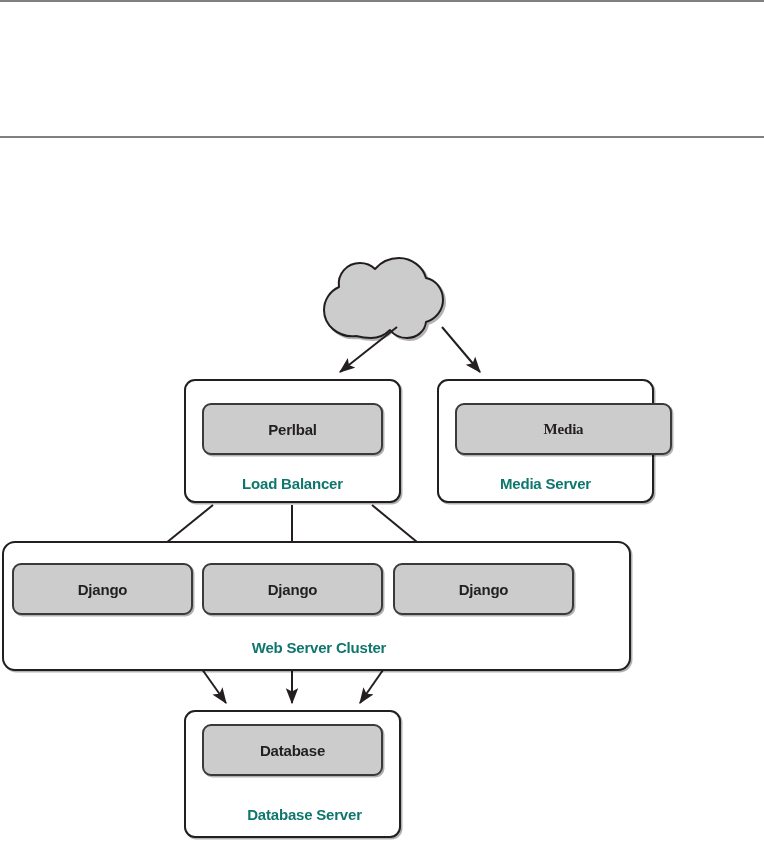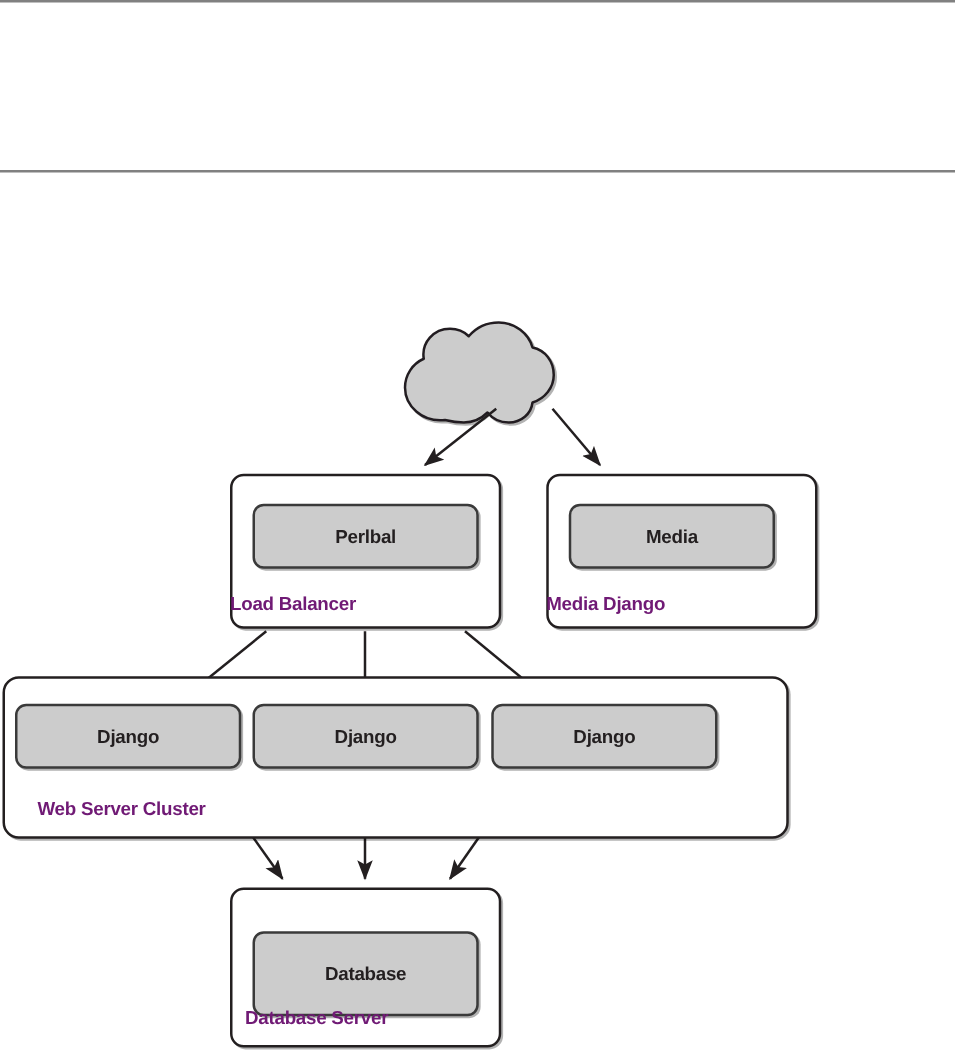--- a/index.html
+++ b/index.html
@@ -73,45 +73,46 @@
   .inner-label {
     font-size: 15px;
     font-weight: bold;
     color: #231f20;
     letter-spacing: -0.2px;
     font-stretch: condensed;
     white-space: nowrap;
   }
   .outer-label {
     position: absolute;
+    text-align: center;
     font-size: 15px;
     font-weight: bold;
-    color: #701a75;
+    color: #0f766e;
     letter-spacing: -0.2px;
     font-stretch: condensed;
     white-space: nowrap;
   }
 
   
   #node-load-balancer      { left: 184px; top: 379px; width: 217px; height: 124px; }
   #inner-perlbal           { left: 202px; top: 403px; width: 181px; height: 52px; }
   #label-load-balancer     { left: 184px; top: 475px; width: 217px; }
 
   #node-media-server       { left: 437px; top: 379px; width: 217px; height: 124px; }
-  #inner-media             { left: 455px; top: 403px; width: 165px; height: 52px; }
+  #inner-media             { left: 455px; top: 403px; width: 217px; height: 52px; font-family: Liberation Serif, serif; }
   #label-media-server      { left: 437px; top: 475px; width: 217px; }
 
   #node-web-cluster        { left: 2px;   top: 541px; width: 629px; height: 130px; }
   #inner-django-1          { left: 12px;  top: 563px; width: 181px; height: 52px; }
   #inner-django-2          { left: 202px; top: 563px; width: 181px; height: 52px; }
   #inner-django-3          { left: 393px; top: 563px; width: 181px; height: 52px; }
   #label-web-cluster       { left: 2px;   top: 639px; width: 578px; padding-left: 28px; }
 
   #node-database-server    { left: 184px; top: 710px; width: 217px; height: 128px; }
-  #inner-database          { left: 202px; top: 745px; width: 181px; height: 68px; }
+  #inner-database          { left: 202px; top: 724px; width: 181px; height: 52px; }
   #label-database-server   { left: 184px; top: 806px; width: 217px; margin-left: 12px; }
 </style>
 </head>
 <body>
 
 <div id="page">
 
   <div class="page-rule top"></div>
   <div class="page-rule header"></div>
 
@@ -167,21 +168,21 @@
   <div class="outer-box" id="node-load-balancer"></div>
   <div class="inner-box" id="inner-perlbal">
     <span class="inner-label">Perlbal</span>
   </div>
   <div class="outer-label" id="label-load-balancer">Load Balancer</div>
 
   <div class="outer-box" id="node-media-server"></div>
   <div class="inner-box" id="inner-media">
     <span class="inner-label">Media</span>
   </div>
-  <div class="outer-label" id="label-media-server">Media Django</div>
+  <div class="outer-label" id="label-media-server">Media Server</div>
 
   <div class="group-box" id="node-web-cluster"></div>
   <div class="inner-box" id="inner-django-1">
     <span class="inner-label">Django</span>
   </div>
   <div class="inner-box" id="inner-django-2">
     <span class="inner-label">Django</span>
   </div>
   <div class="inner-box" id="inner-django-3">
     <span class="inner-label">Django</span>

